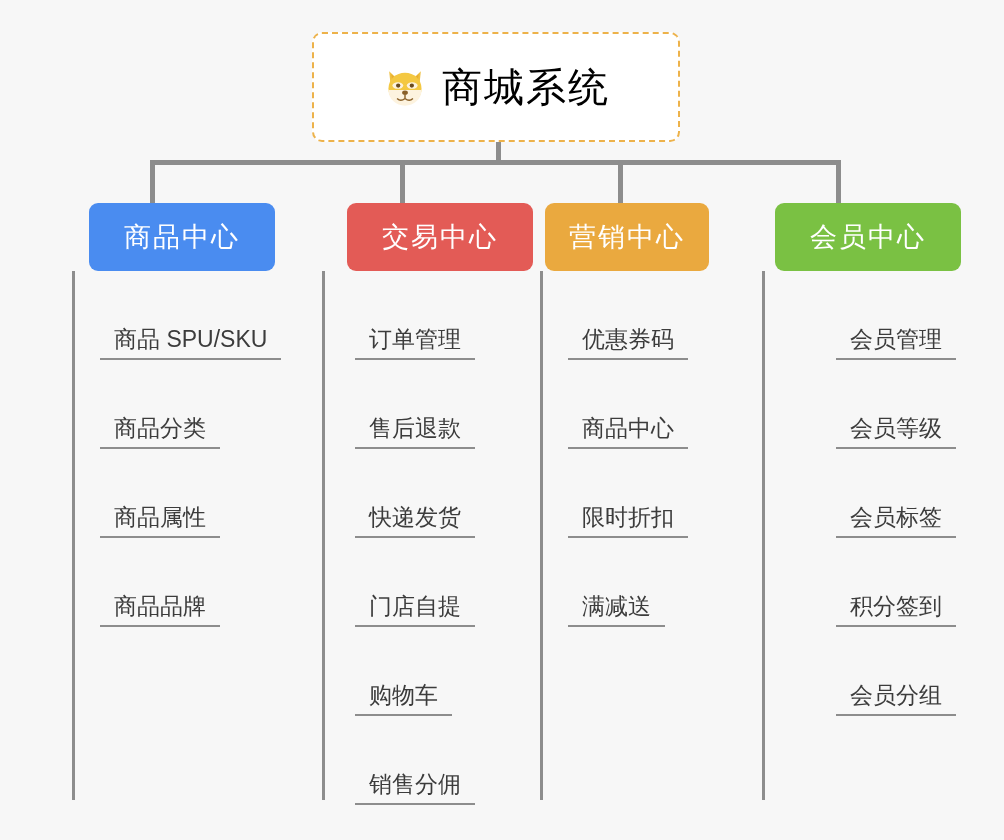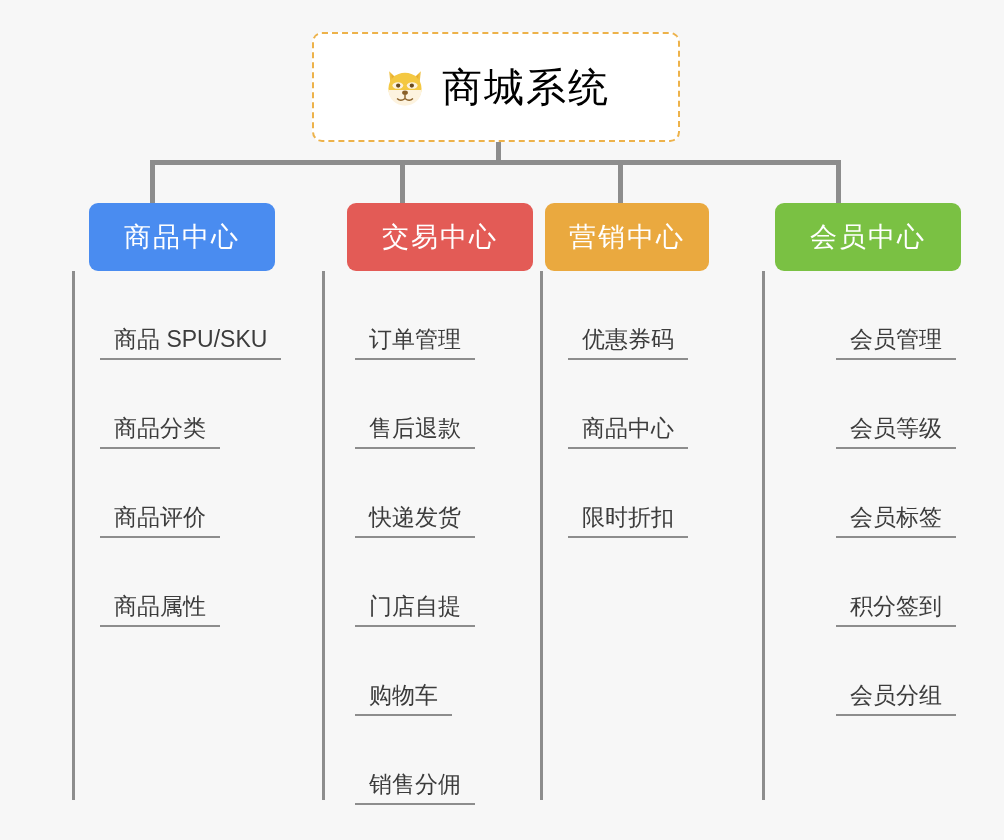--- a/index.html
+++ b/index.html
@@ -161,24 +161,24 @@
   </div>
   <div class="trunk" style="left:72px;height:529px"></div>
   <div class="leaves" style="left:72px">
     <div class="leaf">
         <span class="leaf-inner">商品 SPU/SKU</span>
       </div>
     <div class="leaf">
         <span class="leaf-inner">商品分类</span>
       </div>
     <div class="leaf">
-        <span class="leaf-inner">商品评价</span>
-      </div>
-    <div class="leaf">
         <span class="leaf-inner">商品属性</span>
+      </div>
+    <div class="leaf">
+        <span class="leaf-inner">商品品牌</span>
       </div>
   </div>
 
   <div class="column" style="left:316px;width:186px">
     <div class="cat-box" style="background:#e35b56">交易中心</div>
   </div>
   <div class="trunk" style="left:322px;height:529px"></div>
   <div class="leaves" style="left:327px">
     <div class="leaf">
         <span class="leaf-inner">订单管理</span>
@@ -207,20 +207,23 @@
   <div class="leaves" style="left:540px">
     <div class="leaf">
         <span class="leaf-inner">优惠券码</span>
       </div>
     <div class="leaf">
         <span class="leaf-inner">商品中心</span>
       </div>
     <div class="leaf">
         <span class="leaf-inner">限时折扣</span>
       </div>
+    <div class="leaf">
+        <span class="leaf-inner">满减送</span>
+      </div>
   </div>
 
   <div class="column" style="left:744px;width:186px">
     <div class="cat-box" style="background:#7ac143">会员中心</div>
   </div>
   <div class="trunk" style="left:762px;height:529px"></div>
   <div class="leaves" style="left:808px">
     <div class="leaf">
         <span class="leaf-inner">会员管理</span>
       </div>

